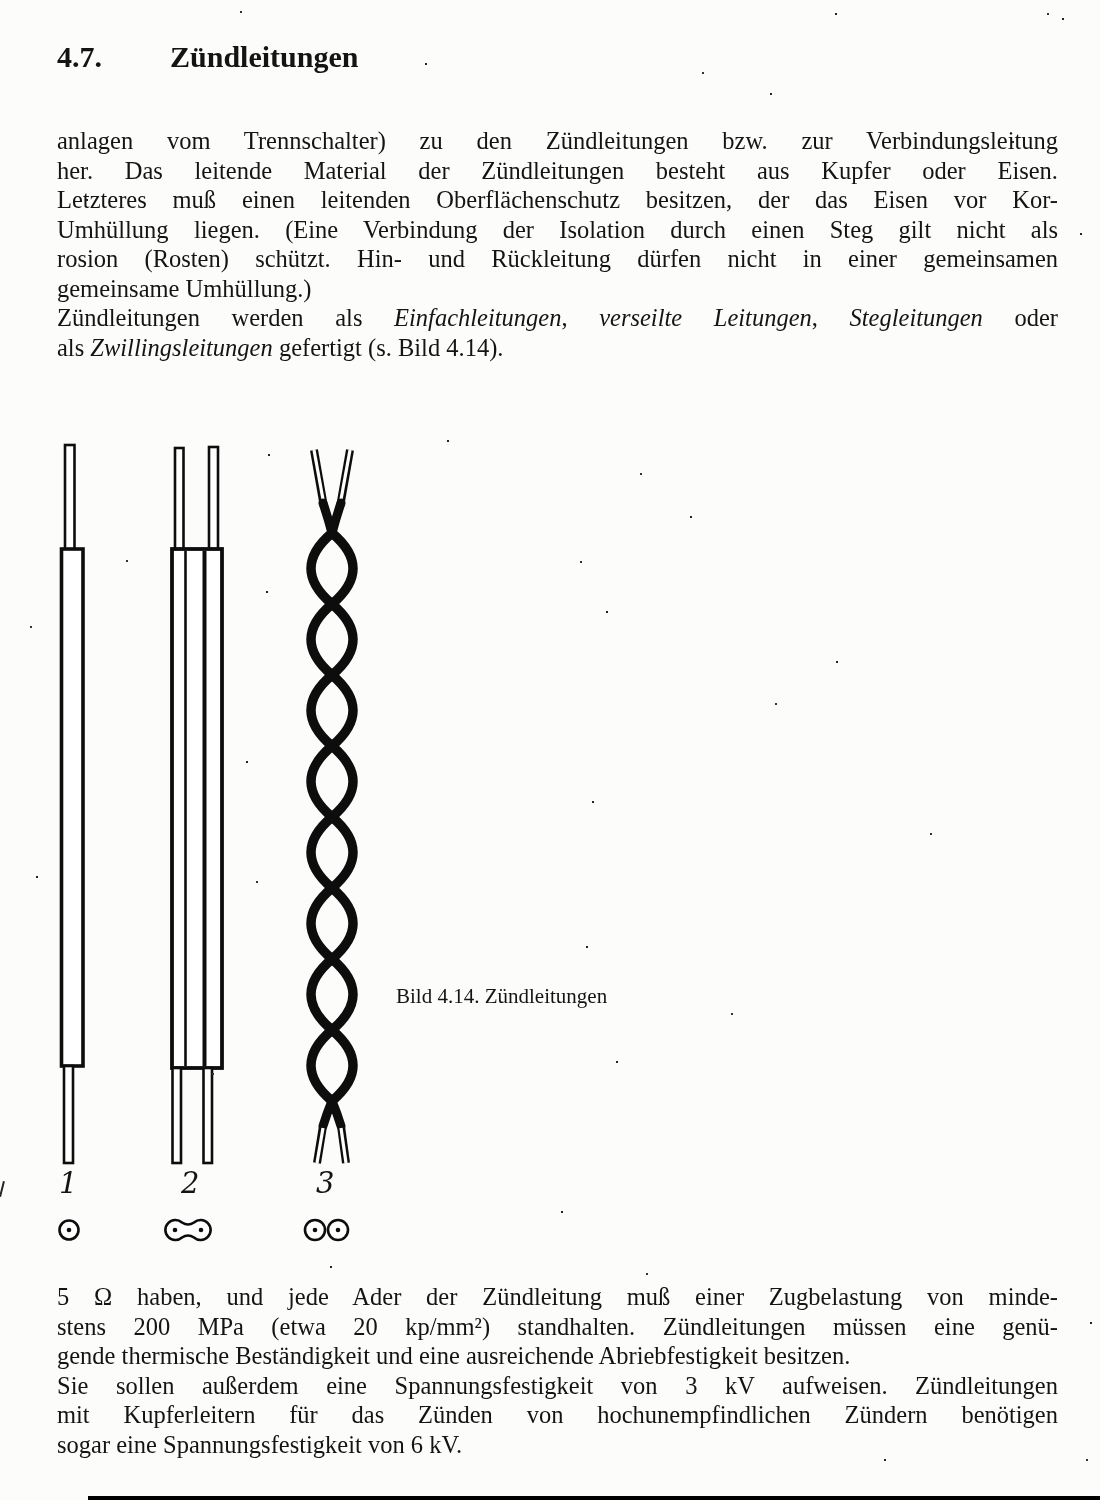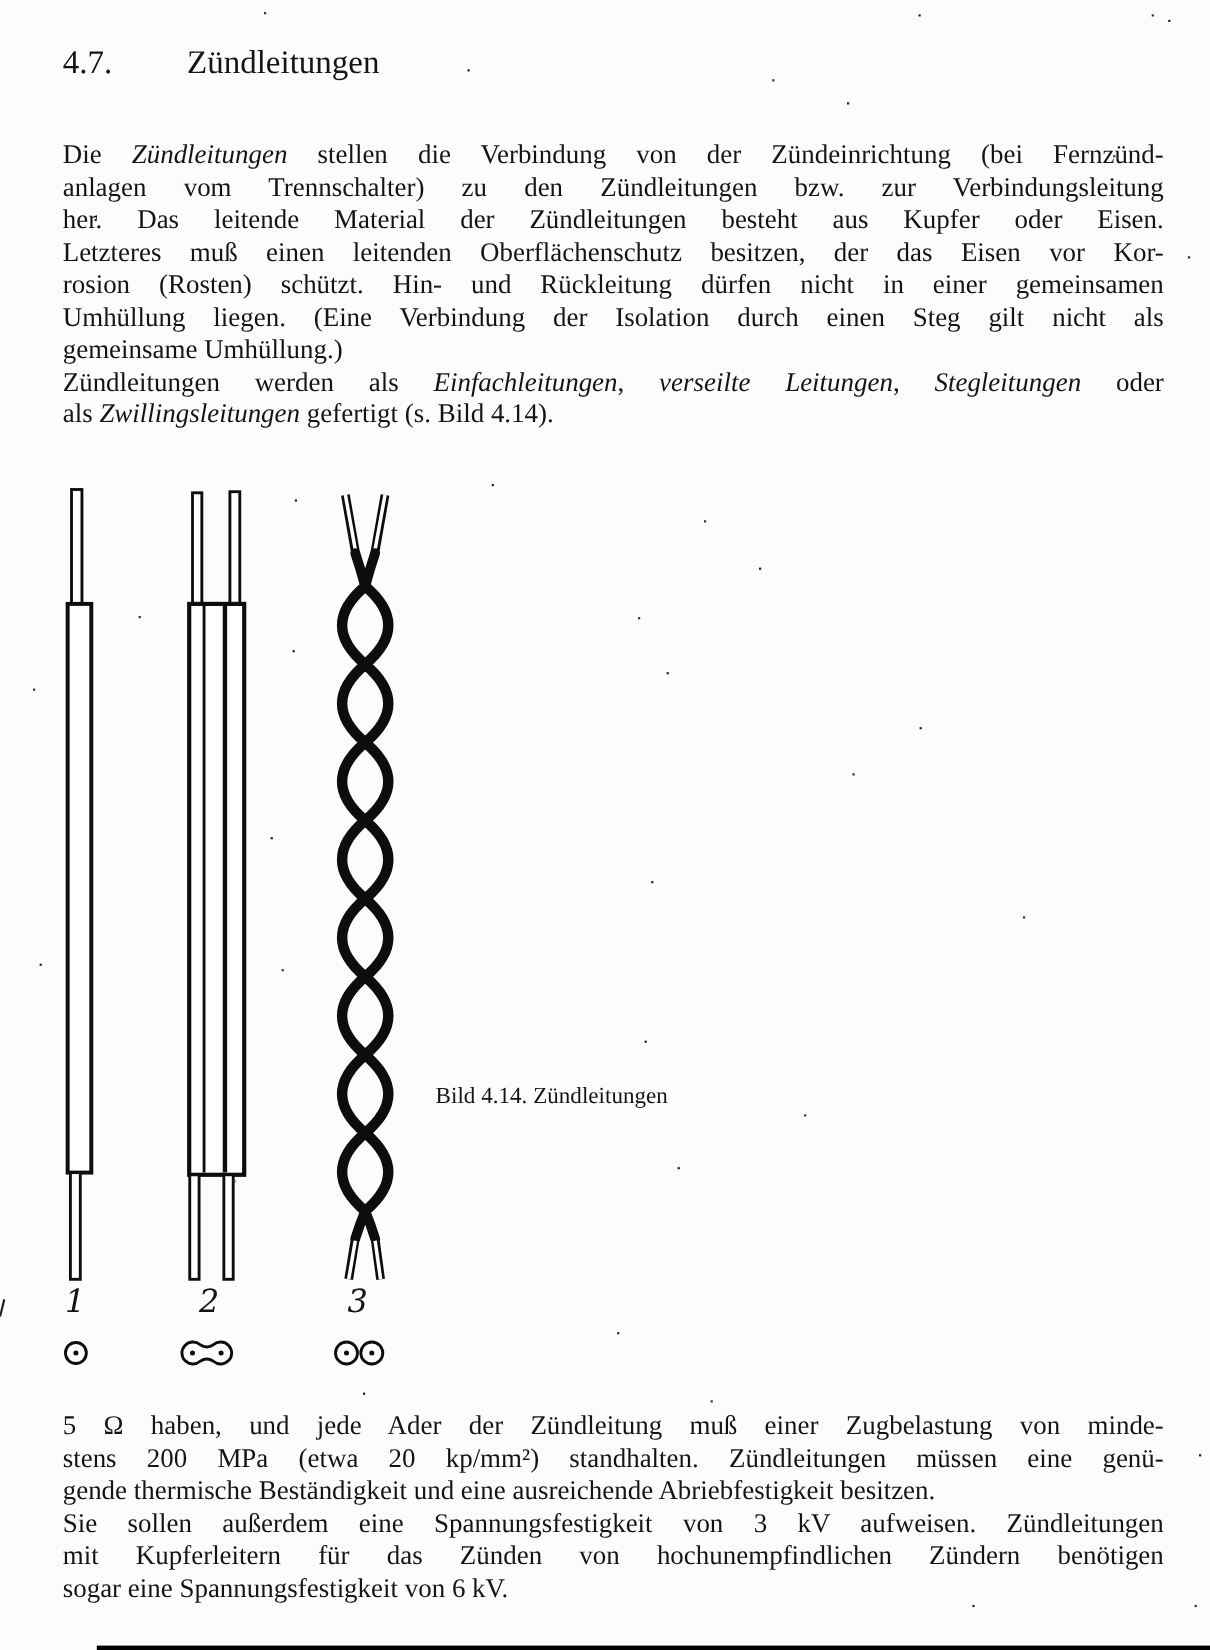--- a/index.html
+++ b/index.html
@@ -2,21 +2,21 @@
 <html><head>
 <meta charset="utf-8">
 <style>
   html,body { margin:0; padding:0; background:#e8e8e8; }
   .page {
     position:relative; width:1100px; height:1500px;
     background:#fcfcfa; color:#141414; overflow:hidden;
     font-family:"Liberation Serif","DejaVu Serif",serif;
   }
   
-  .heading { position:absolute; left:57px; top:40px; font-size:30px; font-weight:normal; white-space:nowrap; }
+  .heading { position:absolute; left:57px; top:40px; font-size:30px; font-weight:bold; white-space:nowrap; }
   .heading .hnum { display:inline-block; width:113px; }
   
   .tb { position:absolute; left:57px; width:1001px; font-size:24.5px; line-height:29.5px; }
   .tb-intro { top:126px; }
   .tb-body  { top:1282px; }
   .ln { height:29.5px; }
   .just { text-align:justify; text-align-last:justify; }
   .it { font-style:italic; }
   
   .fig-caption { position:absolute; left:396px; top:984px; font-size:21px; white-space:nowrap; }
@@ -48,26 +48,25 @@
 <body>
 
 <div class="page">
 
   <div class="heading">
     <span class="hnum">4.7.</span><span>Zündleitungen</span>
   </div>
 
   <div class="tb tb-intro">
     <div>
-      <div class="ln just"><span>Die </span><span class="it">Zündleitungen</span><span> stellen die Verbindung von der Zündeinrichtung (bei Fernzünd-</span></div>
       <div class="ln just">anlagen vom Trennschalter) zu den Zündleitungen bzw. zur Verbindungsleitung</div>
       <div class="ln just">her. Das leitende Material der Zündleitungen besteht aus Kupfer oder Eisen.</div>
       <div class="ln just">Letzteres muß einen leitenden Oberflächenschutz besitzen, der das Eisen vor Kor-</div>
+      <div class="ln just">Umhüllung liegen. (Eine Verbindung der Isolation durch einen Steg gilt nicht als</div>
       <div class="ln just">rosion (Rosten) schützt. Hin- und Rückleitung dürfen nicht in einer gemeinsamen</div>
-      <div class="ln just">Umhüllung liegen. (Eine Verbindung der Isolation durch einen Steg gilt nicht als</div>
       <div class="ln">gemeinsame Umhüllung.)</div>
     </div>
     <div>
       <div class="ln just"><span>Zündleitungen werden als </span><span class="it">Einfachleitungen</span><span>, </span><span class="it">verseilte Leitungen</span><span>, </span><span class="it">Stegleitungen</span><span> oder</span></div>
       <div class="ln"><span>als </span><span class="it">Zwillingsleitungen</span><span> gefertigt (s. Bild 4.14).</span></div>
     </div>
   </div>
 
   <svg class="figsvg" width="1100" height="1500" viewBox="0 0 1100 1500">
 

